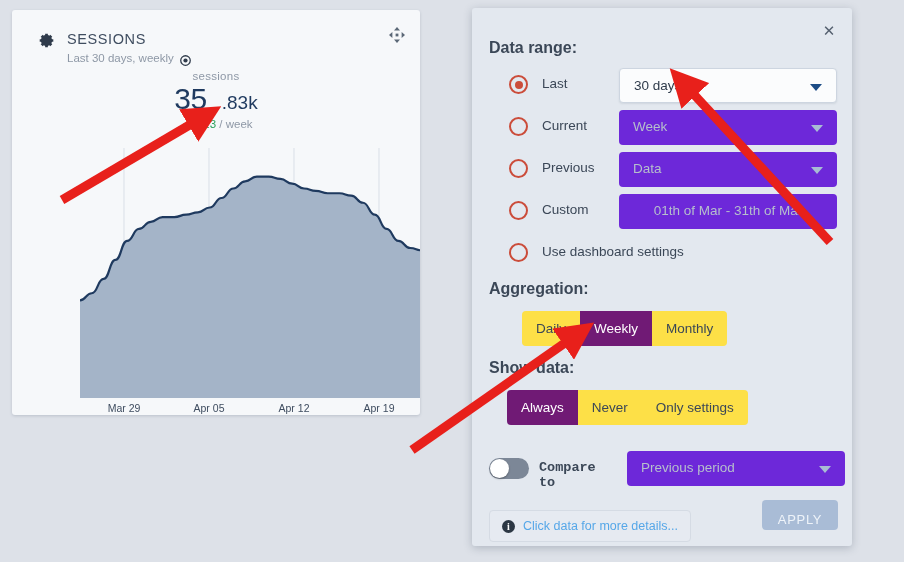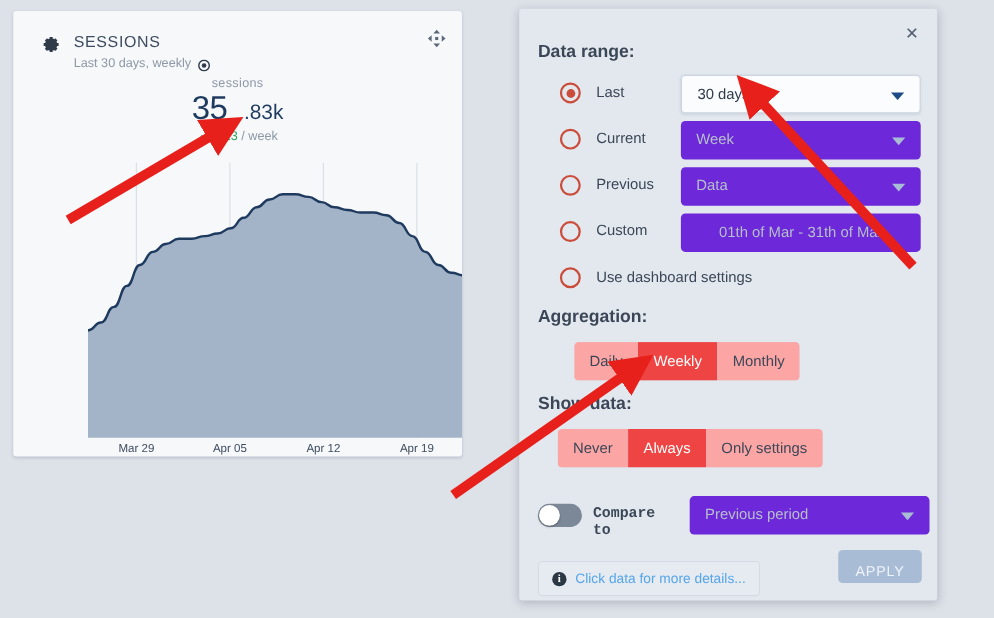--- a/index.html
+++ b/index.html
@@ -250,25 +250,25 @@
     overflow: hidden;
     box-sizing: border-box;
   }
   .seg-btn {
     padding: 0 14px;
     height: 35px;
     line-height: 35px;
     font-size: 13.5px;
     color: #3b4757;
     cursor: pointer;
-    background: #fca5a5;
+    background: #fde047;
     white-space: nowrap;
   }
   .seg-btn.active {
-    background: #ef4444;
+    background: #701a75;
     color: #ffffff;
   }
   #seg-aggregation {
     left: 50px;
     top: 303px;
   }
   #seg-showdata {
     left: 35px;
     top: 382px;
   }
@@ -477,22 +477,22 @@
 
   <div class="section-label" id="lbl-aggregation">Aggregation:</div>
   <div class="segmented" id="seg-aggregation">
       <div class="seg-btn">Daily</div>
       <div class="seg-btn active">Weekly</div>
       <div class="seg-btn">Monthly</div>
     </div>
 
   <div class="section-label" id="lbl-showdata">Show data:</div>
   <div class="segmented" id="seg-showdata">
+      <div class="seg-btn active">Always</div>
       <div class="seg-btn">Never</div>
-      <div class="seg-btn active">Always</div>
       <div class="seg-btn">Only settings</div>
     </div>
 
   <div id="compare-row">
     <div class="toggle" id="compare-toggle">
       <div class="knob"></div>
     </div>
     <div id="compare-label">Compare to</div>
     <div class="field" id="field-compare">
       <div class="field-text">Previous period</div>

